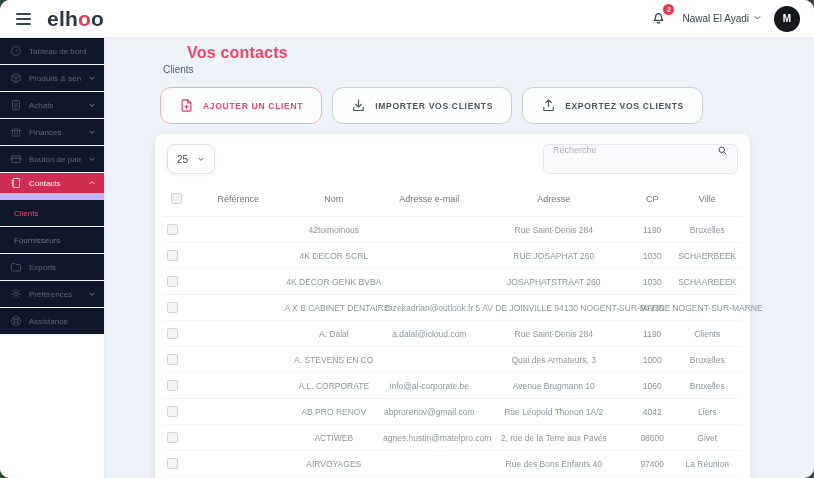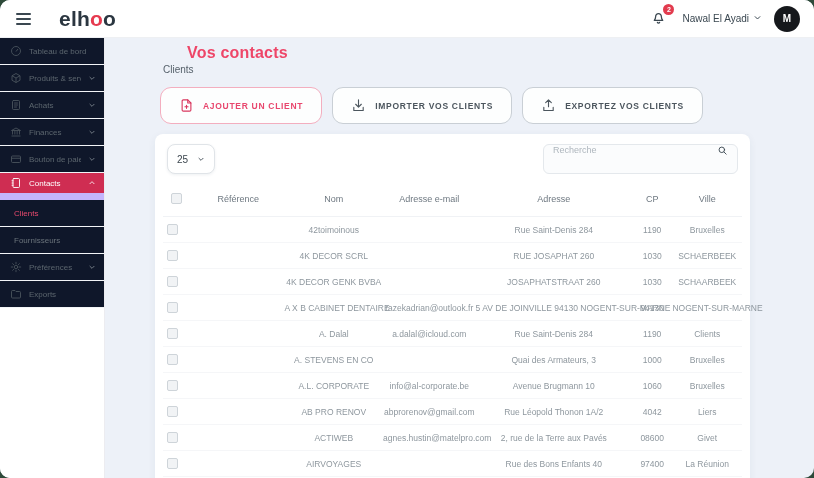--- a/index.html
+++ b/index.html
@@ -17,21 +17,21 @@
     background: #edf1f8;
   }
   
   .topbar {
     height: 38px; background: #ffffff;
     display: flex; align-items: center; justify-content: space-between;
     padding: 0 14px 0 12px;
     border-bottom: 1px solid #eef0f3;
     position: relative; z-index: 5;
   }
-  .topbar-left { display: flex; align-items: center; gap: 24px; }
+  .topbar-left { display: flex; align-items: center; gap: 12px; }
   .hamburger { background: none; border: none; cursor: pointer; display: flex; flex-direction: column; gap: 3px; padding: 4px; }
   .hamburger span { width: 15px; height: 2px; background: #3a4750; border-radius: 1px; display: block; }
   .logo { font-size: 21px; font-weight: bold; color: #2b3640; letter-spacing: 0.2px; line-height: 1; }
   .logo .o-red { color: #e63a4f; }
   .topbar-right { display: flex; align-items: center; gap: 12px; }
   .bell-wrap { position: relative; width: 20px; height: 20px; cursor: pointer; }
   .bell-wrap svg { width: 17px; height: 17px; stroke: #3a4750; }
   .badge {
     position: absolute; top: -5px; right: -4px;
     background: #e23b4e; color: #fff;
@@ -259,40 +259,50 @@
       <div class="side-item side-sub current">
         <span class="lbl">Clients</span>
       </div>
 
       <div class="side-item side-sub">
         <span class="lbl">Fournisseurs</span>
       </div>
 
       <div class="side-item">
         <span class="ic">
+            <svg viewBox="0 0 24 24" fill="none" stroke-width="1.8" stroke-linejoin="round">
+              <path d="M3 7a2 2 0 0 1 2-2h5l2 2h7a2 2 0 0 1 2 2v9a2 2 0 0 1-2 2H5a2 2 0 0 1-2-2V7z"></path>
+            </svg>
+          </span>
+        <span class="lbl">Exports</span>
+      </div>
+
+      <div class="side-item">
+        <span class="ic">
             <svg viewBox="0 0 24 24" fill="none" stroke-width="1.7" stroke-linecap="round">
               <circle cx="12" cy="12" r="3.5"></circle>
               <path d="M12 2.5v3M12 18.5v3M2.5 12h3M18.5 12h3M5.3 5.3l2.1 2.1M16.6 16.6l2.1 2.1M18.7 5.3l-2.1 2.1M7.4 16.6l-2.1 2.1"></path>
             </svg>
           </span>
         <span class="lbl">Préférences</span>
         <span class="chev"><svg viewBox="0 0 24 24" fill="none" stroke-width="2.4">
               <path d="M5 9l7 7 7-7"></path>
             </svg></span>
       </div>
 
       <div class="side-item">
         <span class="ic">
-            <svg viewBox="0 0 24 24" fill="none" stroke-width="1.8" stroke-linejoin="round">
-              <path d="M3 7a2 2 0 0 1 2-2h5l2 2h7a2 2 0 0 1 2 2v9a2 2 0 0 1-2 2H5a2 2 0 0 1-2-2V7z"></path>
-            </svg>
-          </span>
-        <span class="lbl">Exports</span>
-      </div>
-
+            <svg viewBox="0 0 24 24" fill="none" stroke-width="1.7">
+              <circle cx="12" cy="12" r="9"></circle>
+              <circle cx="12" cy="12" r="4"></circle>
+              <path d="M6 6l3.2 3.2M18 6l-3.2 3.2M6 18l3.2-3.2M18 18l-3.2-3.2"></path>
+            </svg>
+          </span>
+        <span class="lbl">Assistance</span>
+      </div>
 
     </nav>
 
     <main class="main">
 
       <div class="page-head">
         <div class="page-title">Vos contacts</div>
         <div class="page-sub">Clients</div>
       </div>
 

